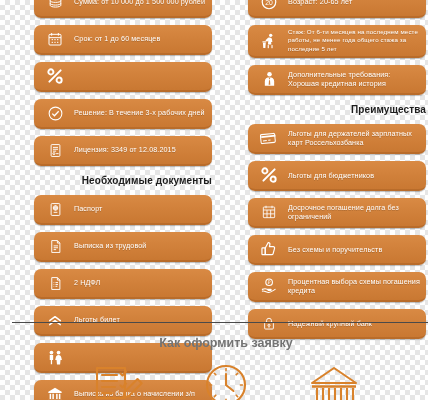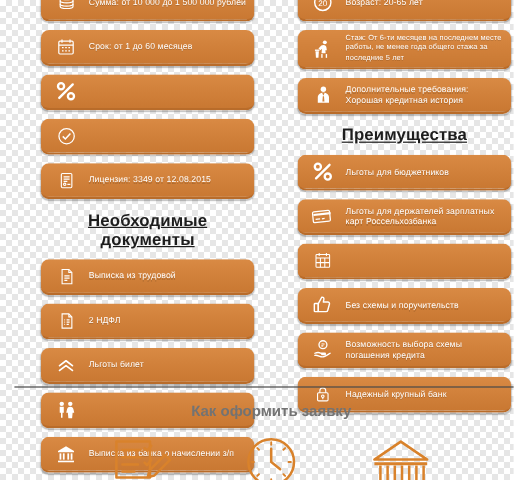--- a/index.html
+++ b/index.html
@@ -45,27 +45,26 @@
     font-size:7.2px;
     line-height:9.4px;
     letter-spacing:.1px;
     padding-left:2px;
     text-shadow:0 1px 0 rgba(0,0,0,.18);
   }
   .pill.tiny .txt{font-size:6.2px;line-height:8.4px;}
 
   
   .heading{
-    text-align:center;
-    font-size:14px;
+    text-align:right;
+    font-size:10px;
     font-weight:bold;
     color:#1d1d1d;
     margin:9px 0 9px 0;
     letter-spacing:.1px;
-    text-decoration:underline;
   }
 
   
   .divider{
     position:absolute;left:0;top:322px;width:428px;height:0;
     border-top:1.6px solid #4a4a4a;
   }
   .bottom-title{
     position:absolute;left:0;top:336px;width:428px;
     text-align:center;font-size:12.5px;font-weight:bold;color:#737373;
@@ -118,36 +117,48 @@
       </span>
     </div>
 
     <div class="pill">
       <span class="ico">
         <svg width="17" height="17" viewBox="0 0 24 24" fill="none" stroke="currentColor" stroke-width="1.5">
           <circle cx="12" cy="12" r="9"></circle>
           <path d="M7.5 12.2l3 3 6-6.4" stroke-width="1.8"></path>
         </svg>
       </span>
+      <span class="txt">Решение: В течение 3-х рабочих дней</span>
     </div>
 
     <div class="pill">
       <span class="ico">
         <svg width="15" height="17" viewBox="0 0 24 24" fill="none" stroke="currentColor" stroke-width="1.5">
           <rect x="5" y="2.5" width="14" height="19" rx="1.5"></rect>
           <path d="M8 7h8M8 10h8M8 13h5"></path>
           <circle cx="9.5" cy="17" r="1.6"></circle>
           <path d="M13 17h4"></path>
         </svg>
       </span>
       <span class="txt">Лицензия: 3349 от 12.08.2015</span>
     </div>
 
     <div class="heading">Необходимые документы</div>
 
+    <div class="pill">
+      <span class="ico">
+        <svg width="15" height="17" viewBox="0 0 24 24" fill="none" stroke="currentColor" stroke-width="1.5">
+          <rect x="5" y="2.5" width="14" height="19" rx="1.6"></rect>
+          <circle cx="12" cy="9.5" r="3.6"></circle>
+          <path d="M8.4 9.5h7.2M12 5.9c1.6 1.8 1.6 5.4 0 7.2M12 5.9c-1.6 1.8-1.6 5.4 0 7.2"></path>
+          <path d="M9 16.5h6"></path>
+        </svg>
+      </span>
+      <span class="txt">Паспорт</span>
+    </div>
 
     <div class="pill">
       <span class="ico">
         <svg width="15" height="17" viewBox="0 0 24 24" fill="none" stroke="currentColor" stroke-width="1.5">
           <path d="M6 2.5h9l4 4v15H6z"></path>
           <path d="M15 2.5v4h4"></path>
           <path d="M9 11h7M9 14h7M9 17h4"></path>
         </svg>
       </span>
       <span class="txt">Выписка из трудовой</span>
@@ -237,48 +248,49 @@
           <path d="M11.3 13.6h1.4l.5 6.4h-2.4z" fill="#d2823c"></path>
         </svg>
       </span>
       <span class="txt">Дополнительные требования: Хорошая кредитная история</span>
     </div>
 
     <div class="heading">Преимущества</div>
 
     <div class="pill">
       <span class="ico">
+        <svg width="20" height="15" viewBox="0 0 26 20" fill="none" stroke="currentColor" stroke-width="1.4">
+          <rect x="2" y="4" width="19" height="12" rx="1.6" transform="rotate(-6 11.5 10)"></rect>
+          <path d="M2.6 8.2l19-2" stroke-width="2.4"></path>
+          <path d="M5 13.2l5-.6M12 12.4l3-.3"></path>
+        </svg>
+      </span>
+      <span class="txt">Льготы для держателей зарплатных карт Россельхозбанка</span>
+    </div>
+
+    <div class="pill">
+      <span class="ico">
         <svg width="18" height="18" viewBox="0 0 24 24" fill="none" stroke="currentColor" stroke-width="2.6" stroke-linecap="round">
           <circle cx="6.5" cy="6.5" r="3.4"></circle>
           <circle cx="17.5" cy="17.5" r="3.4"></circle>
           <path d="M19.5 4.5L4.5 19.5"></path>
         </svg>
       </span>
       <span class="txt">Льготы для бюджетников</span>
     </div>
 
     <div class="pill">
       <span class="ico">
-        <svg width="20" height="15" viewBox="0 0 26 20" fill="none" stroke="currentColor" stroke-width="1.4">
-          <rect x="2" y="4" width="19" height="12" rx="1.6" transform="rotate(-6 11.5 10)"></rect>
-          <path d="M2.6 8.2l19-2" stroke-width="2.4"></path>
-          <path d="M5 13.2l5-.6M12 12.4l3-.3"></path>
-        </svg>
-      </span>
-      <span class="txt">Льготы для держателей зарплатных карт Россельхозбанка</span>
-    </div>
-
-    <div class="pill">
-      <span class="ico">
         <svg width="16" height="16" viewBox="0 0 24 24" fill="none" stroke="currentColor" stroke-width="1.3">
           <rect x="3.5" y="4.5" width="17" height="16" rx="1"></rect>
           <path d="M3.5 9h17M9 9v11.5M14.5 9v11.5M3.5 14.8h17"></path>
           <path d="M7.5 2.6v3.8M16.5 2.6v3.8"></path>
         </svg>
       </span>
+      <span class="txt">Досрочное погашение долга без ограничений</span>
     </div>
 
     <div class="pill">
       <span class="ico">
         <svg width="18" height="18" viewBox="0 0 24 24" fill="none" stroke="currentColor" stroke-width="1.6" stroke-linejoin="round">
           <path d="M7 10.6l3.8-7c1.6-.3 2.6.6 2.4 2.1l-.6 3.2h5c1.3 0 2.1 1 1.8 2.2l-1.9 7c-.2.9-1 1.5-1.9 1.5H7z"></path>
           <rect x="2.6" y="10.6" width="4.4" height="9" rx=".8"></rect>
         </svg>
       </span>
       <span class="txt">Без схемы и поручительств</span>
@@ -286,21 +298,21 @@
 
     <div class="pill">
       <span class="ico">
         <svg width="19" height="18" viewBox="0 0 24 24" fill="none" stroke="currentColor" stroke-width="1.5">
           <circle cx="11.5" cy="7" r="4.4"></circle>
           <text x="11.5" y="9.8" font-size="6.4" font-family="Liberation Sans, sans-serif" fill="currentColor" stroke="none" text-anchor="middle">₽</text>
           <path d="M2.5 16.5c2.6-1.2 4.6-1.2 6.6 0h4.4c1 0 1 1.5 0 1.5h-3.4" stroke-linecap="round"></path>
           <path d="M2.5 18.8c3.2-.6 5.4 1.8 8.4 1.8 2.6 0 5.8-2.4 8.6-4.1" stroke-linecap="round"></path>
         </svg>
       </span>
-      <span class="txt">Возможность выбора схемы погашения кредита</span>
+      <span class="txt">Процентная выбора схемы погашения кредита</span>
     </div>
 
     <div class="pill">
       <span class="ico">
         <svg width="14" height="17" viewBox="0 0 24 24" fill="none" stroke="currentColor" stroke-width="1.6">
           <rect x="4.5" y="10" width="15" height="11.5" rx="1.6"></rect>
           <path d="M7.8 10V7.2a4.2 4.2 0 018.4 0V10"></path>
           <circle cx="12" cy="15" r="1.8"></circle>
           <path d="M12 16.8v2.4"></path>
         </svg>

